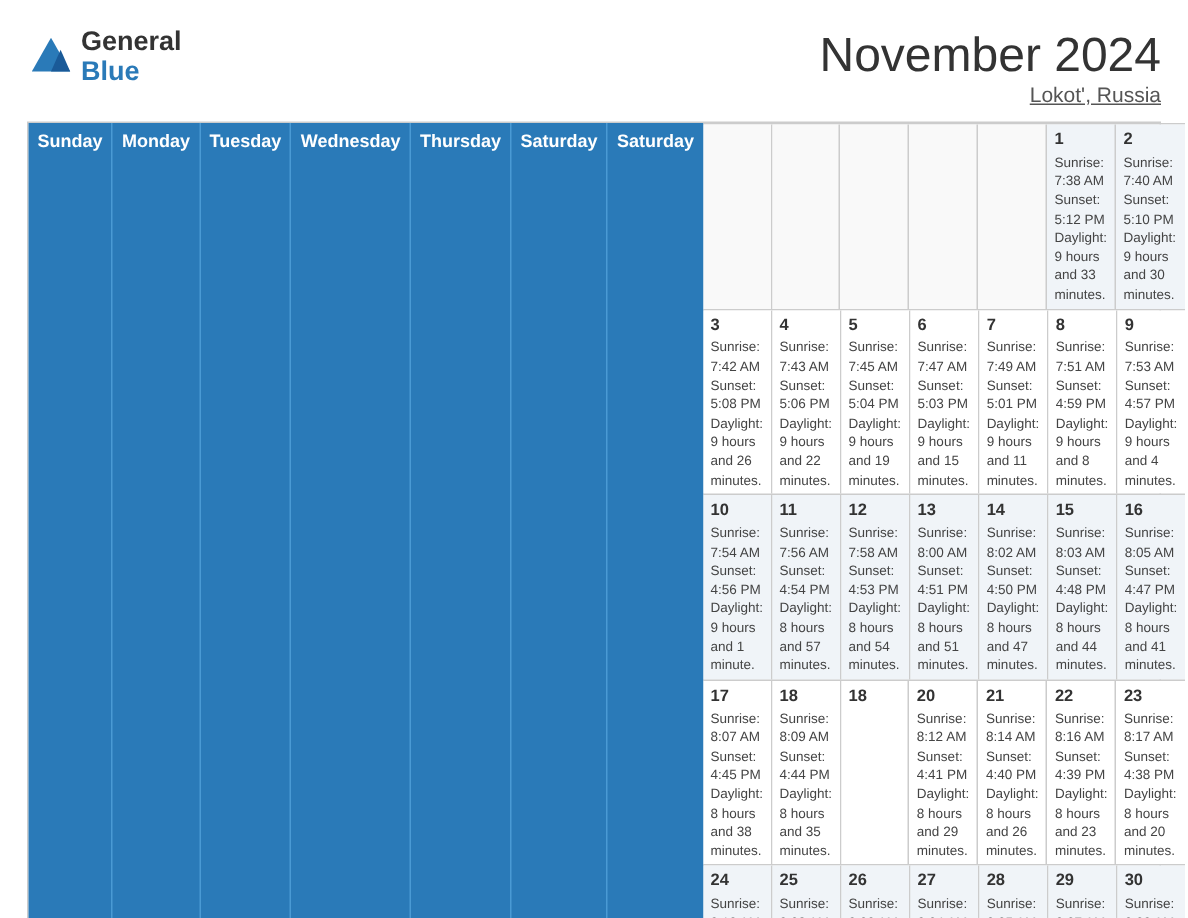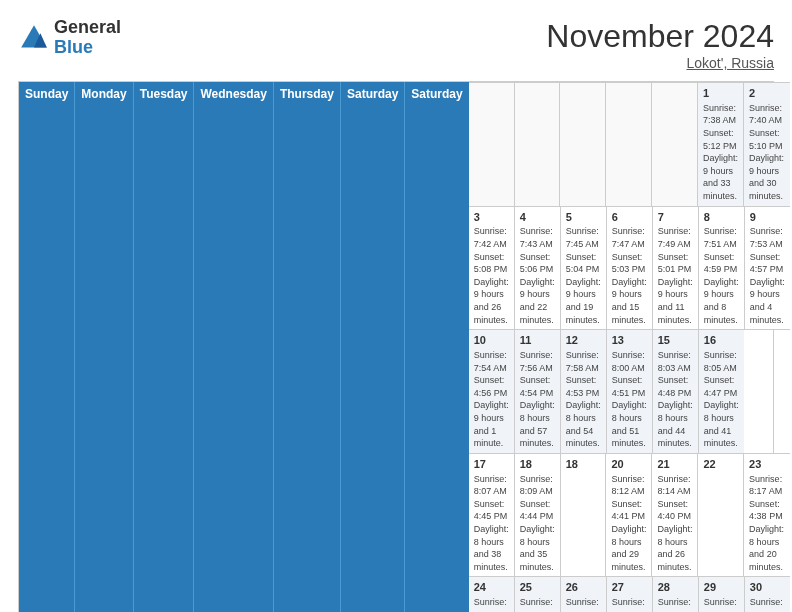--- a/index.html
+++ b/index.html
@@ -237,20 +237,26 @@
 Sunset: 4:53 PM
 Daylight: 8 hours and 54 minutes.</div>
           </div>
           <div class="calendar-cell shaded">
             <span class="day-number">13</span>
             <div class="cell-info">Sunrise: 8:00 AM
 Sunset: 4:51 PM
 Daylight: 8 hours and 51 minutes.</div>
           </div>
           <div class="calendar-cell shaded">
+            <span class="day-number">14</span>
+            <div class="cell-info">Sunrise: 8:02 AM
+Sunset: 4:50 PM
+Daylight: 8 hours and 47 minutes.</div>
+          </div>
+          <div class="calendar-cell shaded">
             <span class="day-number">15</span>
             <div class="cell-info">Sunrise: 8:03 AM
 Sunset: 4:48 PM
 Daylight: 8 hours and 44 minutes.</div>
           </div>
           <div class="calendar-cell shaded">
             <span class="day-number">16</span>
             <div class="cell-info">Sunrise: 8:05 AM
 Sunset: 4:47 PM
 Daylight: 8 hours and 41 minutes.</div>
@@ -279,20 +285,23 @@
 Daylight: 8 hours and 29 minutes.</div>
           </div>
           <div class="calendar-cell">
             <span class="day-number">21</span>
             <div class="cell-info">Sunrise: 8:14 AM
 Sunset: 4:40 PM
 Daylight: 8 hours and 26 minutes.</div>
           </div>
           <div class="calendar-cell">
             <span class="day-number">22</span>
+            <div class="cell-info">Sunrise: 8:16 AM
+Sunset: 4:39 PM
+Daylight: 8 hours and 23 minutes.</div>
           </div>
           <div class="calendar-cell">
             <span class="day-number">23</span>
             <div class="cell-info">Sunrise: 8:17 AM
 Sunset: 4:38 PM
 Daylight: 8 hours and 20 minutes.</div>
           </div>
         </div>
         <div class="calendar-row">
           <div class="calendar-cell shaded">

